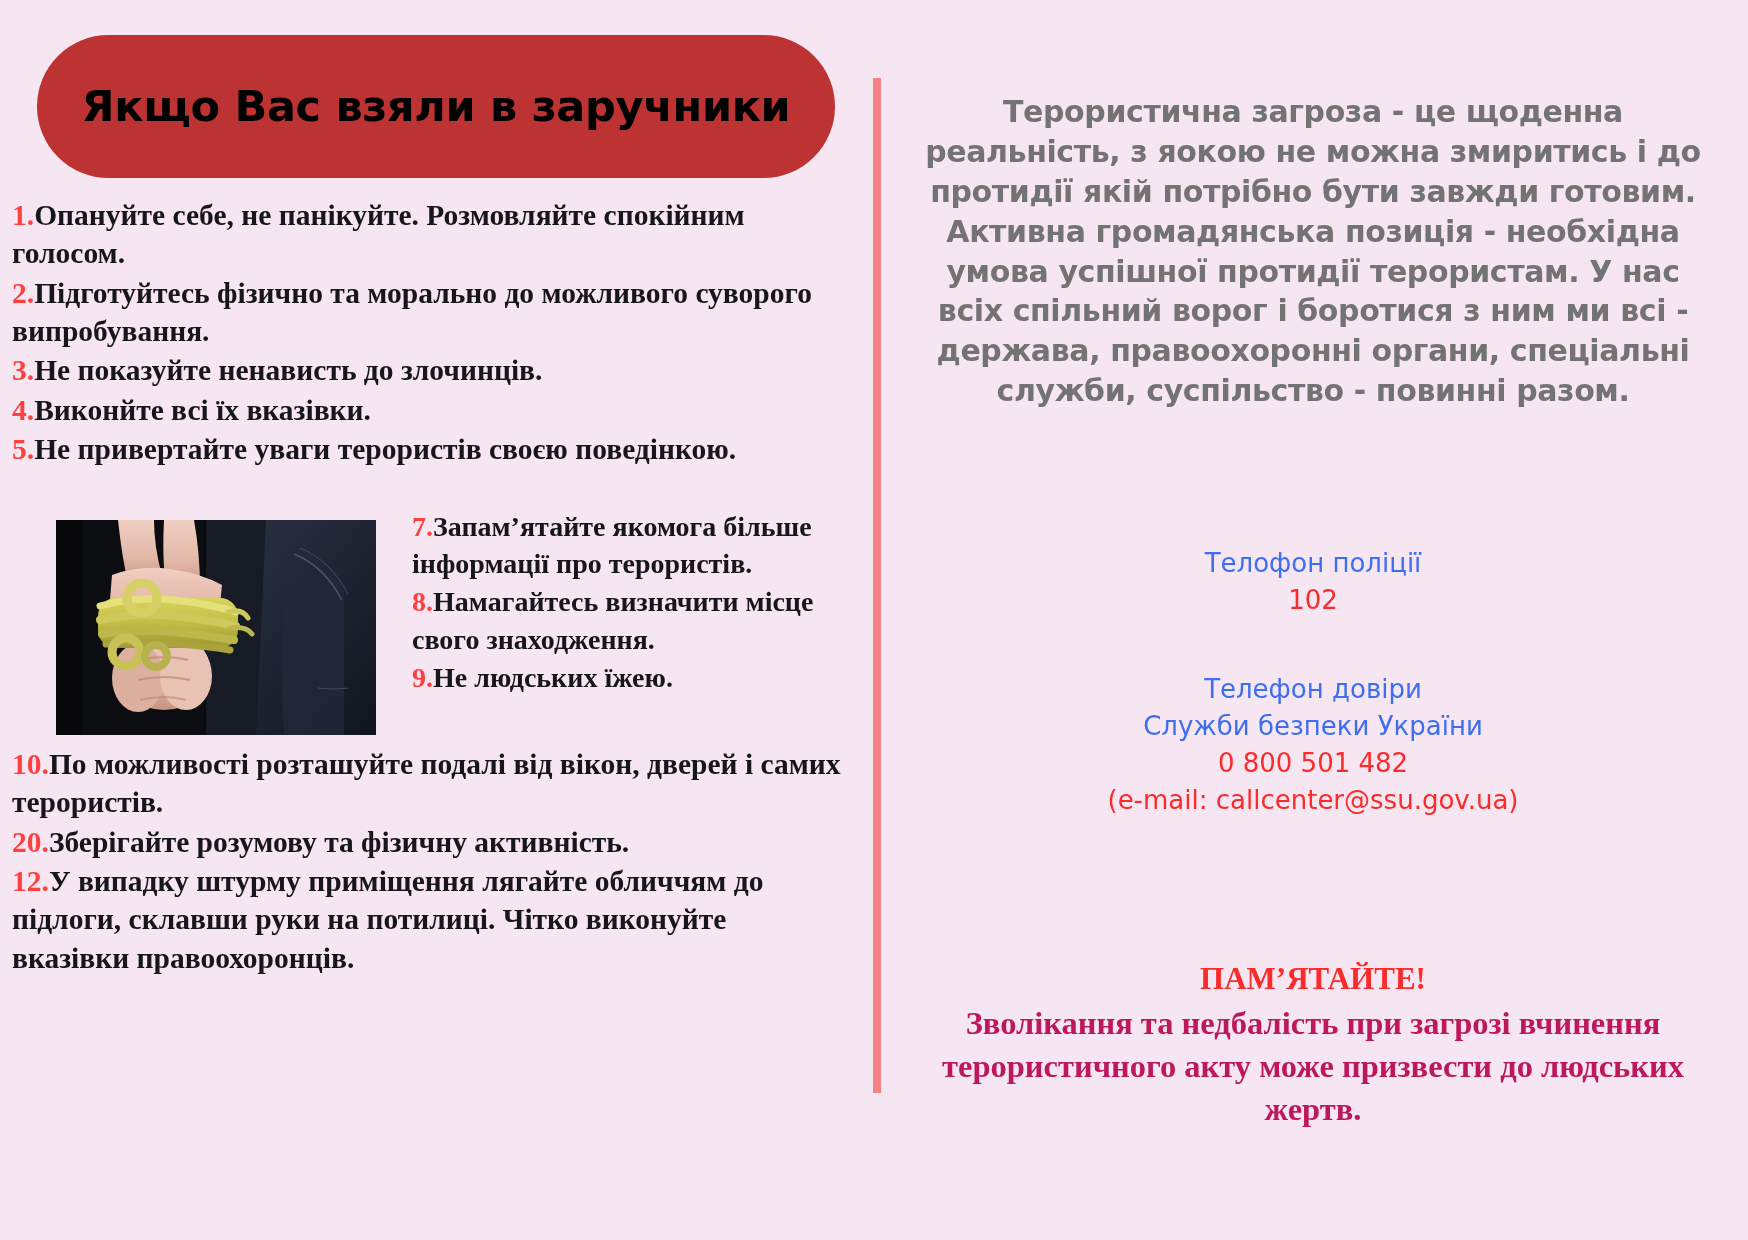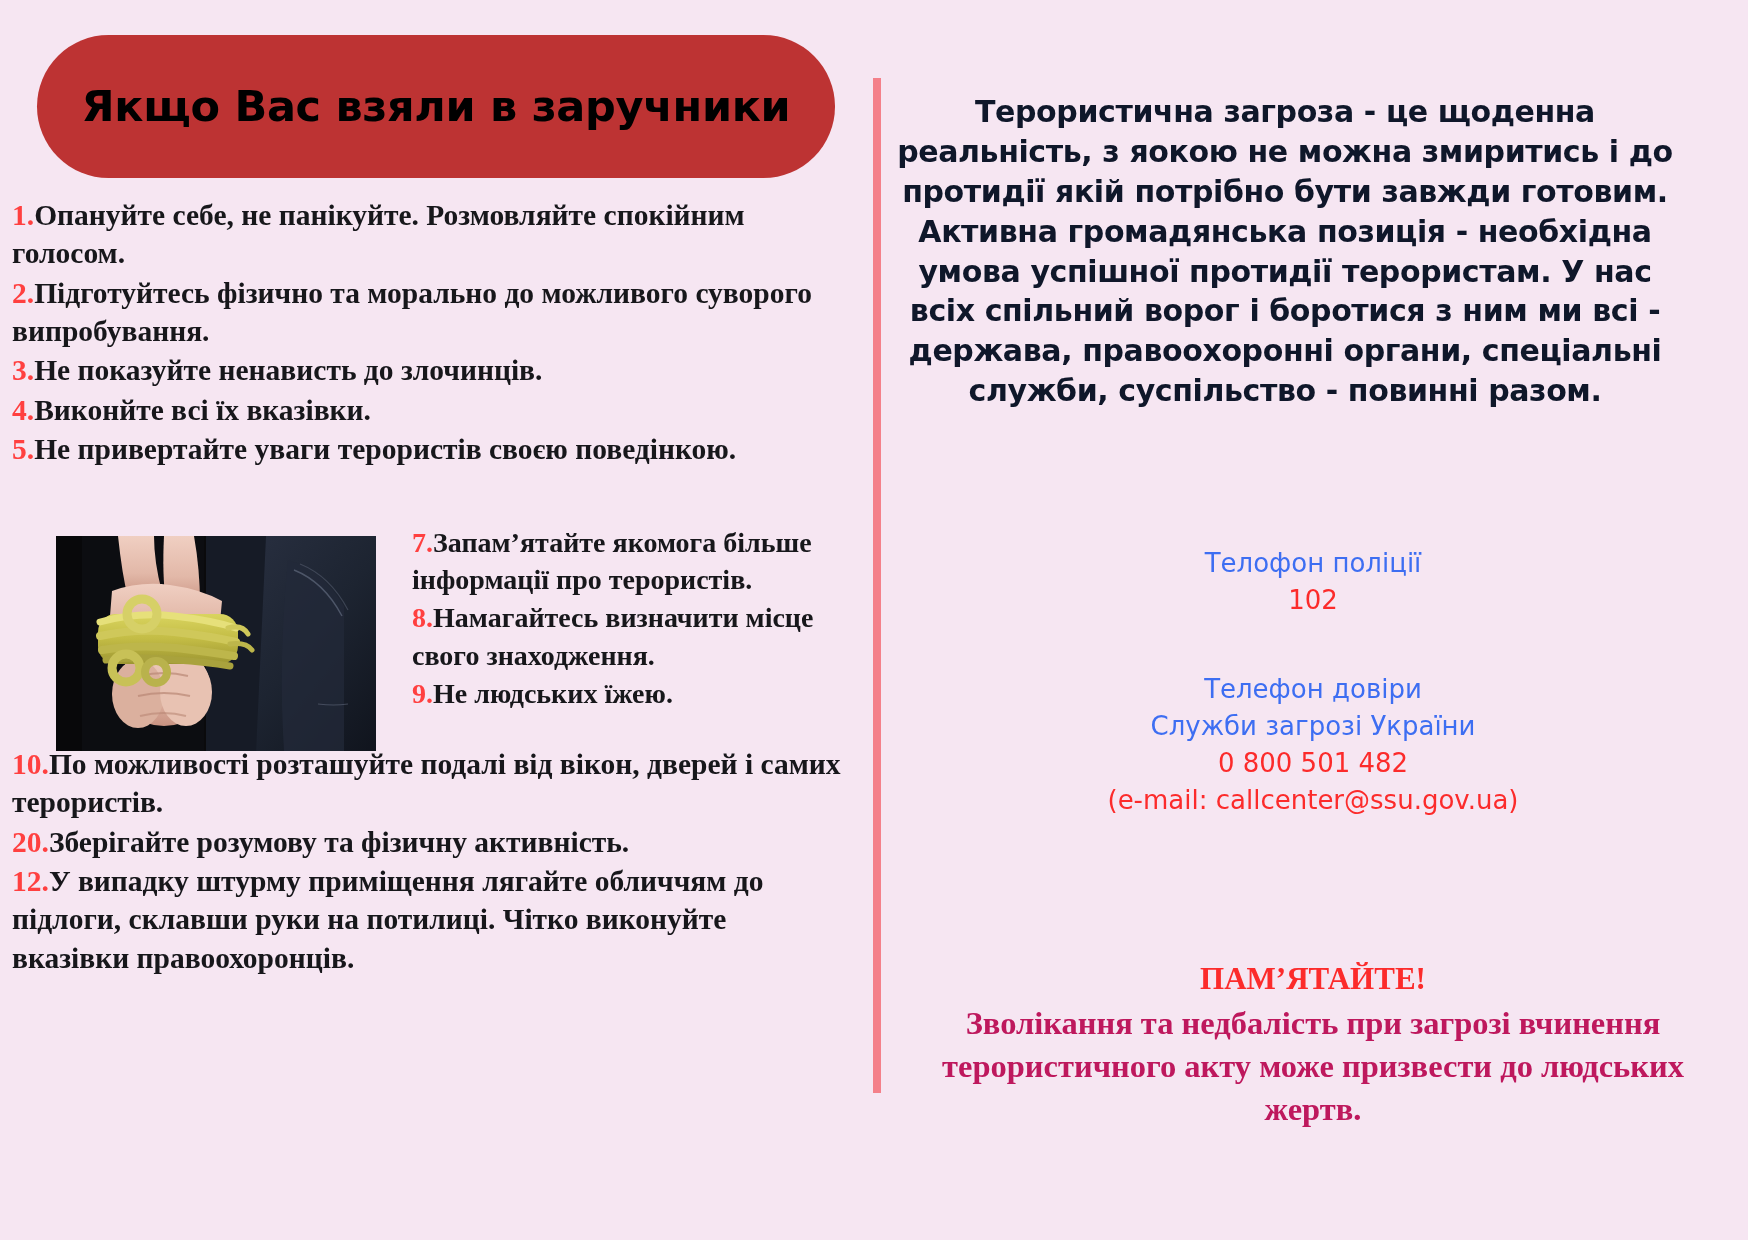--- a/index.html
+++ b/index.html
@@ -70,21 +70,21 @@
     text-indent: 0;
   }
   .tip .num {
     color: #ff4040;
   }
 
   
   .photo-block {
     position: absolute;
     left: 12px;
-    top: 524px;
+    top: 508px;
     width: 830px;
     height: 245px;
   }
   .photo {
     position: absolute;
     left: 44px;
     top: 12px;
     width: 320px;
     height: 215px;
     overflow: hidden;
@@ -123,26 +123,27 @@
     left: 890px;
     top: 0px;
     width: 858px;
     height: 1240px;
   }
   .intro {
     position: absolute;
     left: 0px;
     top: 92px;
     width: 790px;
+    margin-left: 28px;
     text-align: center;
     font-family: "DejaVu Sans", sans-serif;
     font-weight: bold;
     font-size: 30px;
     line-height: 1.33;
-    color: #0f172a;
+    color: #737373;
     letter-spacing: -0.4px;
   }
 
   .contacts {
     position: absolute;
     left: 28px;
     top: 545px;
     width: 790px;
     text-align: center;
     font-family: "DejaVu Sans", sans-serif;
@@ -291,21 +292,21 @@
 
   <div class="right-col">
 
     <div class="intro">Терористична загроза - це щоденна реальність, з яокою не можна змиритись і до протидії якій потрібно бути завжди готовим. Активна громадянська позиція - необхідна умова успішної протидії терористам. У нас всіх спільний ворог і боротися з ним ми всі - держава, правоохоронні органи, спеціальні служби, суспільство - повинні разом.</div>
 
     <div class="contacts">
       <div class="label">Телофон поліції</div>
       <div class="value">102</div>
       <div class="spacer"></div>
       <div class="label">Телефон довіри</div>
-      <div class="label">Служби загрозі України</div>
+      <div class="label">Служби безпеки України</div>
       <div class="value">0 800 501 482</div>
       <div class="value">(e-mail: callcenter@ssu.gov.ua)</div>
     </div>
 
     <div class="remember">
       <div class="remember-head">ПАМ’ЯТАЙТЕ!</div>
       <div class="remember-body">Зволікання та недбалість при загрозі вчинення терористичного акту може призвести до людських жертв.</div>
     </div>
   </div>
 </div>

